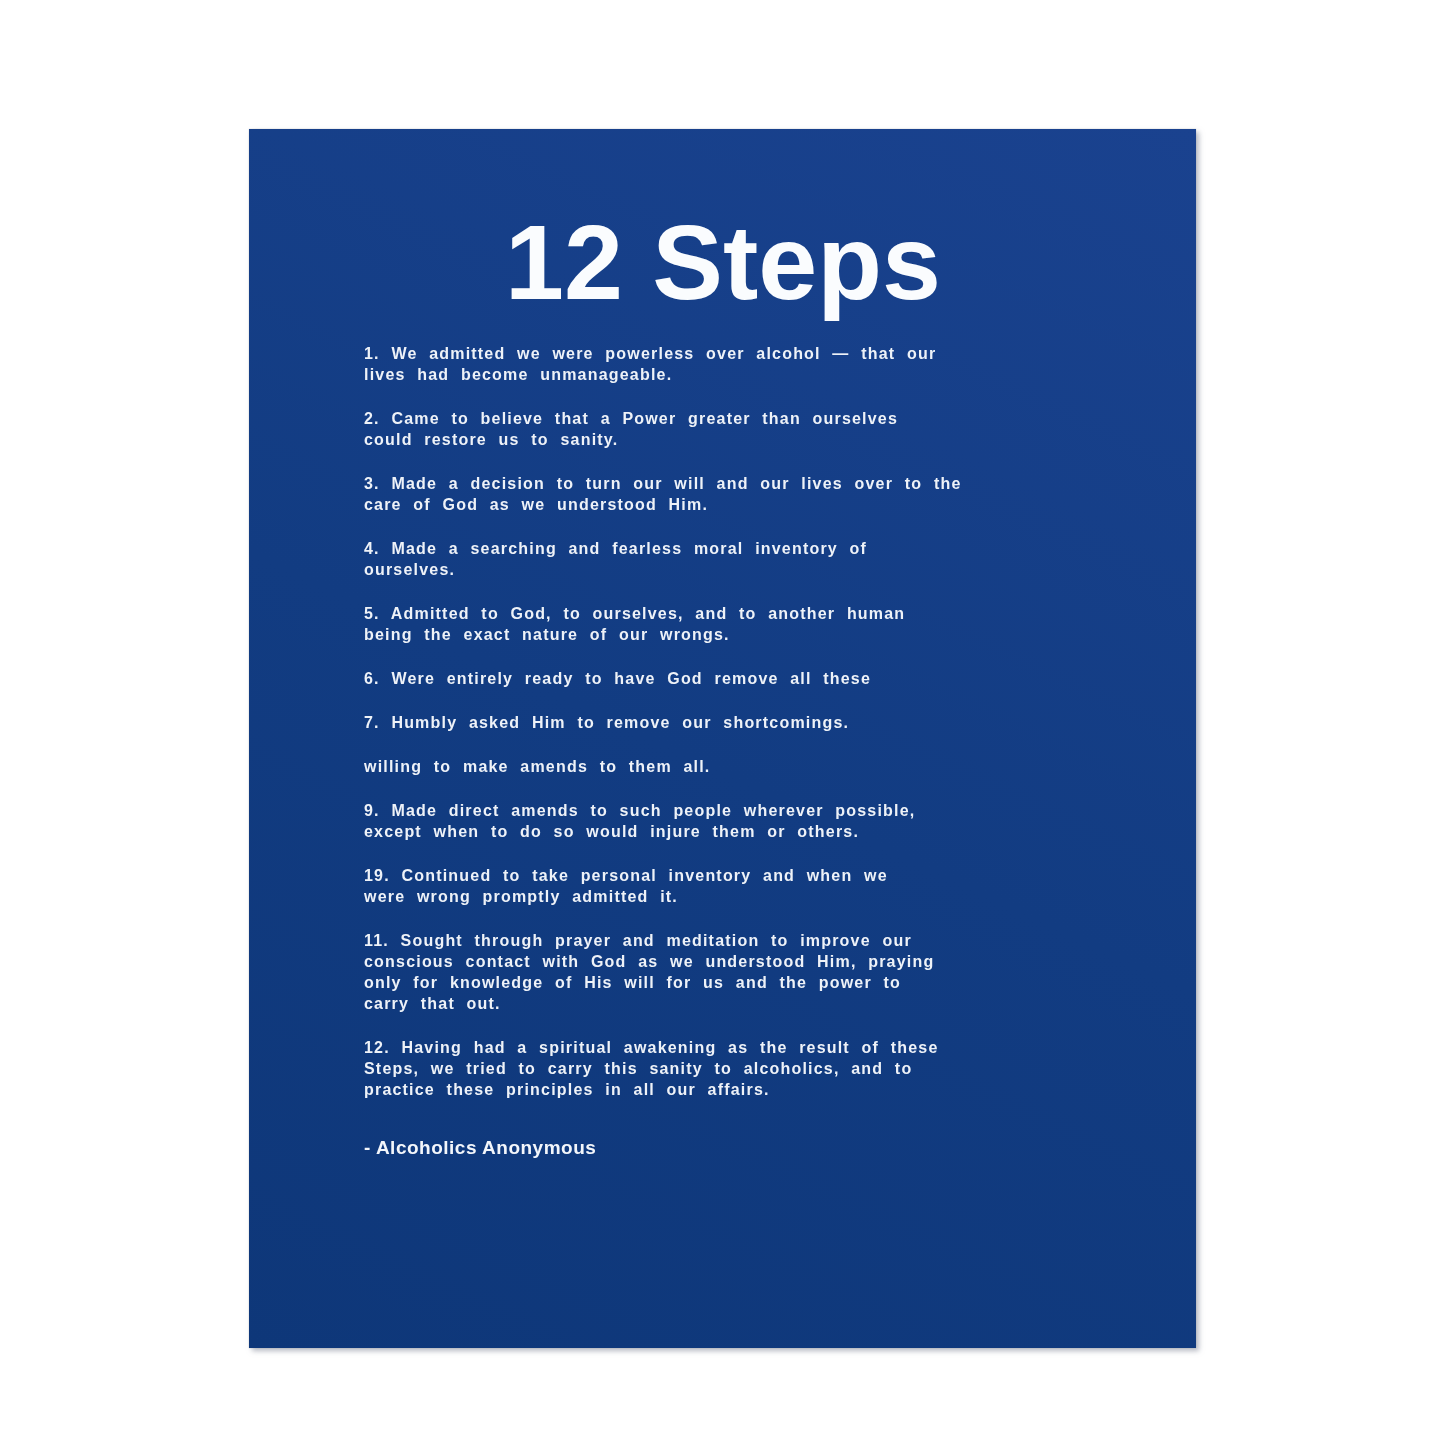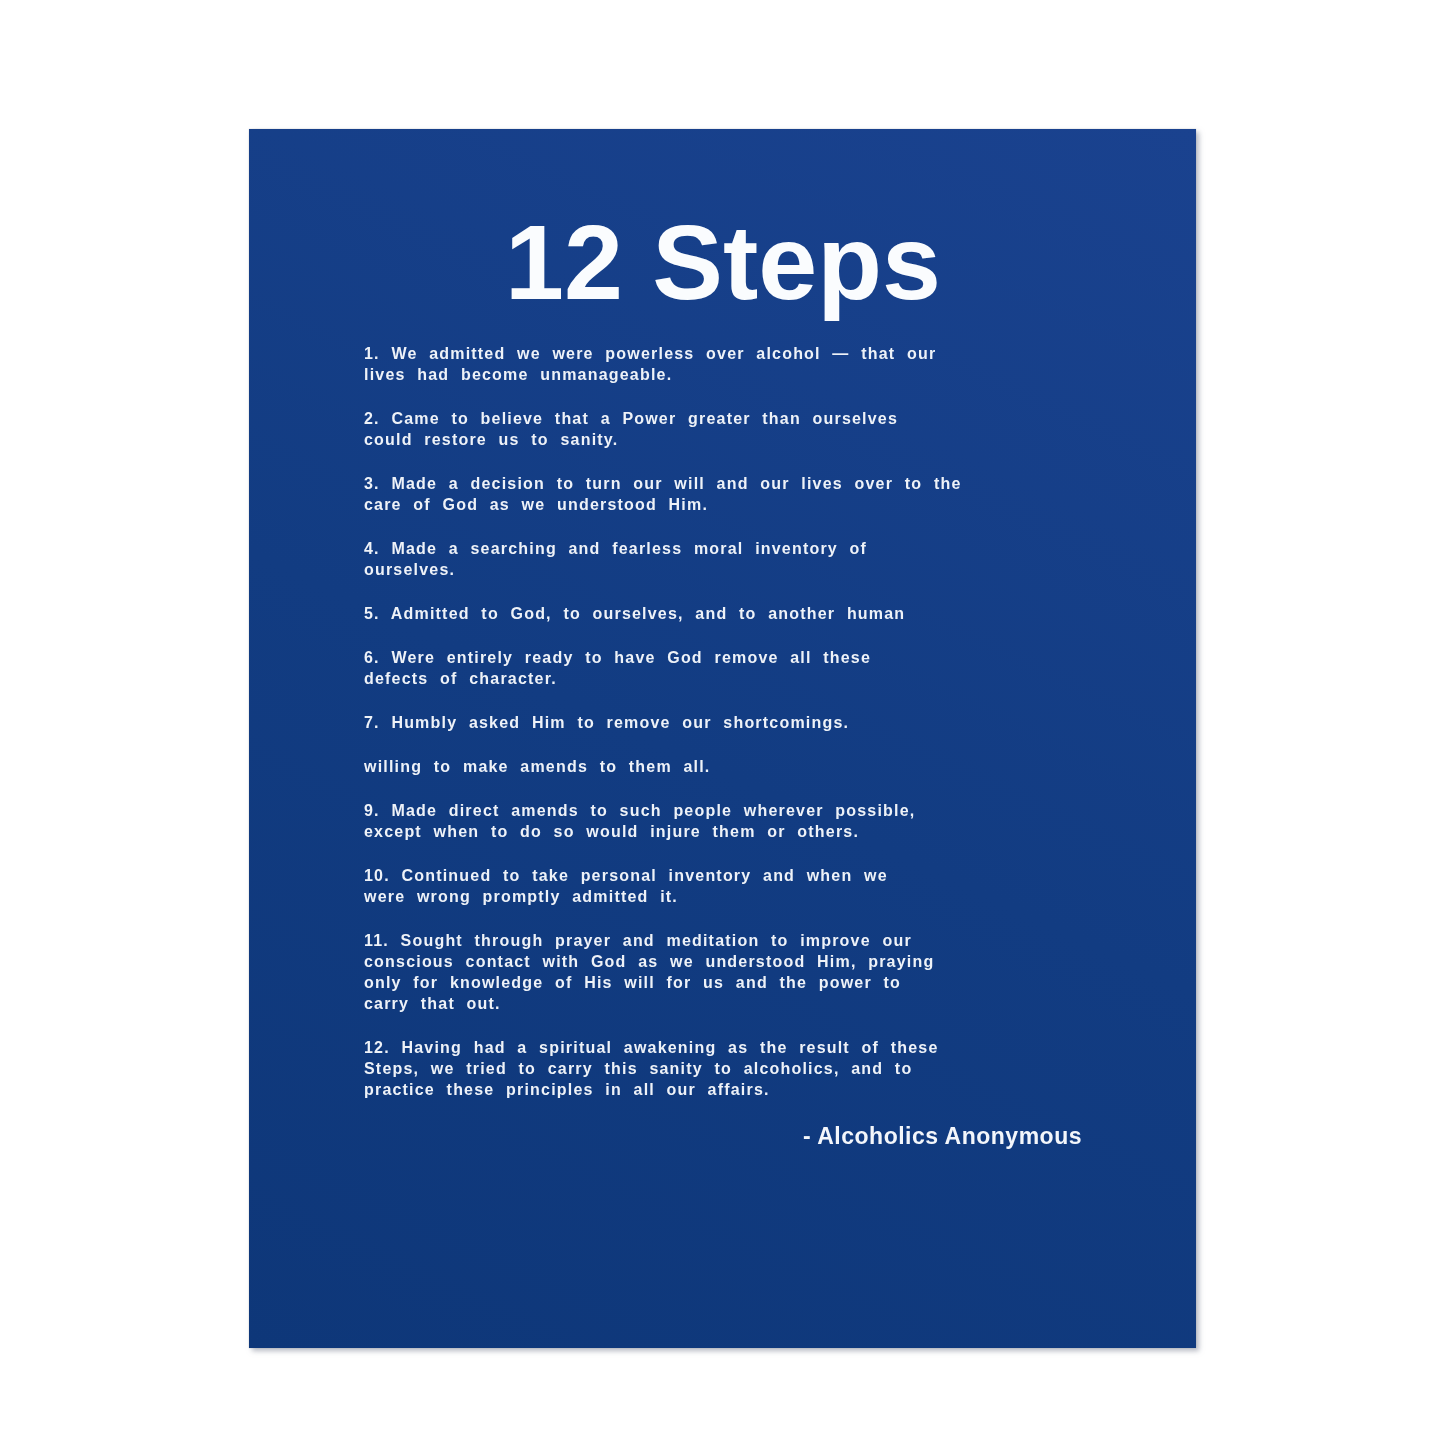--- a/index.html
+++ b/index.html
@@ -44,25 +44,24 @@
     font-weight: 700;
     font-size: 16px;
     line-height: 21px;
     letter-spacing: 1.2px;
     word-spacing: 6px;
   }
   .step-line {
     white-space: nowrap;
   }
   .attribution {
-    margin-top: 24px;
-    text-align: right;
+    margin-top: 36px;
     color: #f3f6fb;
     font-weight: 700;
-    font-size: 23px;
+    font-size: 19px;
     line-height: 24px;
     letter-spacing: 0.5px;
   }
 </style>
 </head>
 <body>
 
 <div class="poster">
 
   <h1 class="poster-title">12 Steps</h1>
@@ -84,42 +83,42 @@
       <div class="step-line">care of God as we understood Him.</div>
     </div>
 
     <div class="step">
       <div class="step-line">4. Made a searching and fearless moral inventory of</div>
       <div class="step-line">ourselves.</div>
     </div>
 
     <div class="step">
       <div class="step-line">5. Admitted to God, to ourselves, and to another human</div>
+      <div class="step-line">being the exact nature of our wrongs.</div>
     </div>
 
     <div class="step">
       <div class="step-line">6. Were entirely ready to have God remove all these</div>
-      <div class="step-line">defects of character.</div>
     </div>
 
     <div class="step">
       <div class="step-line">7. Humbly asked Him to remove our shortcomings.</div>
     </div>
 
     <div class="step">
       <div class="step-line">willing to make amends to them all.</div>
     </div>
 
     <div class="step">
       <div class="step-line">9. Made direct amends to such people wherever possible,</div>
       <div class="step-line">except when to do so would injure them or others.</div>
     </div>
 
     <div class="step">
-      <div class="step-line">10. Continued to take personal inventory and when we</div>
+      <div class="step-line">19. Continued to take personal inventory and when we</div>
       <div class="step-line">were wrong promptly admitted it.</div>
     </div>
 
     <div class="step">
       <div class="step-line">11. Sought through prayer and meditation to improve our</div>
       <div class="step-line">conscious contact with God as we understood Him, praying</div>
       <div class="step-line">only for knowledge of His will for us and the power to</div>
       <div class="step-line">carry that out.</div>
     </div>
 

